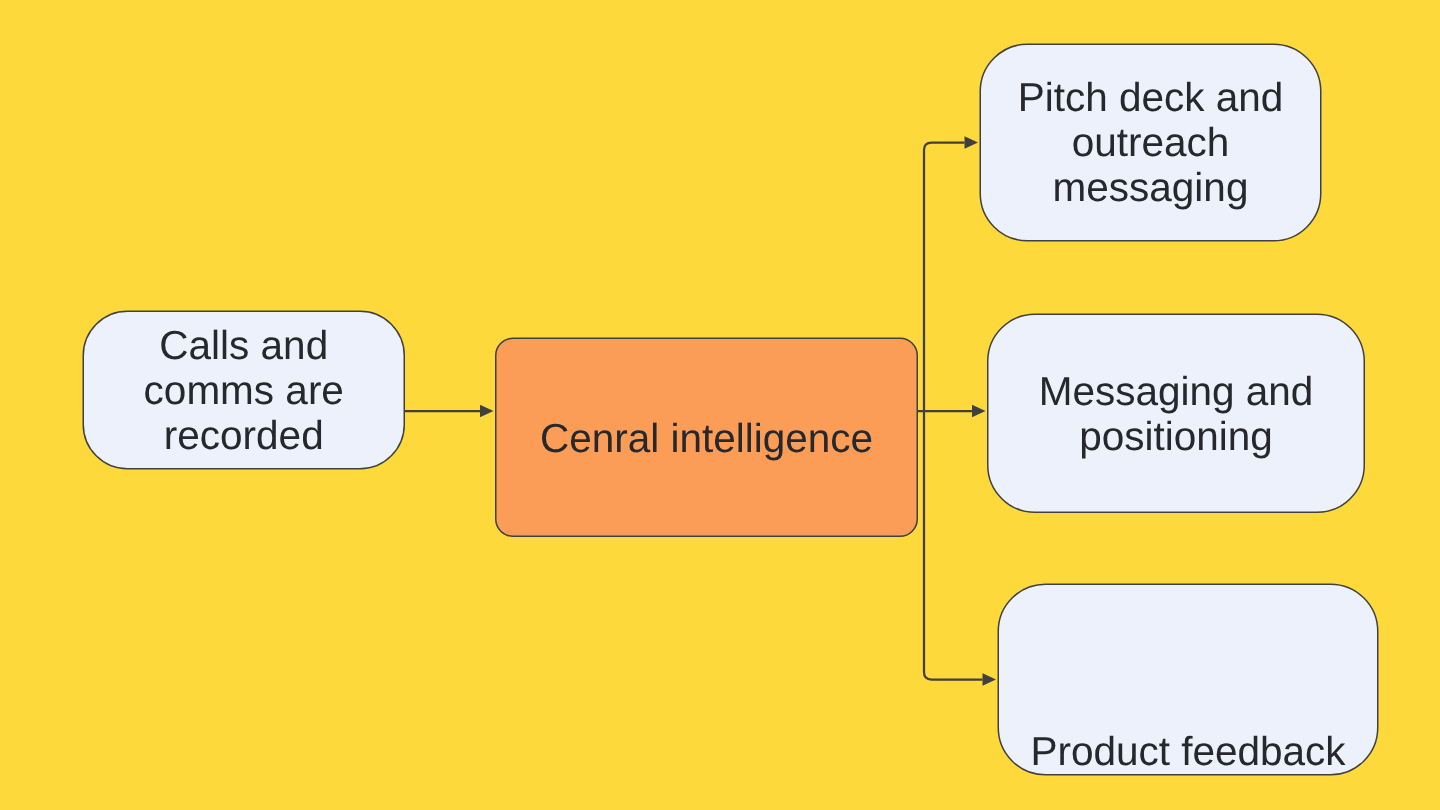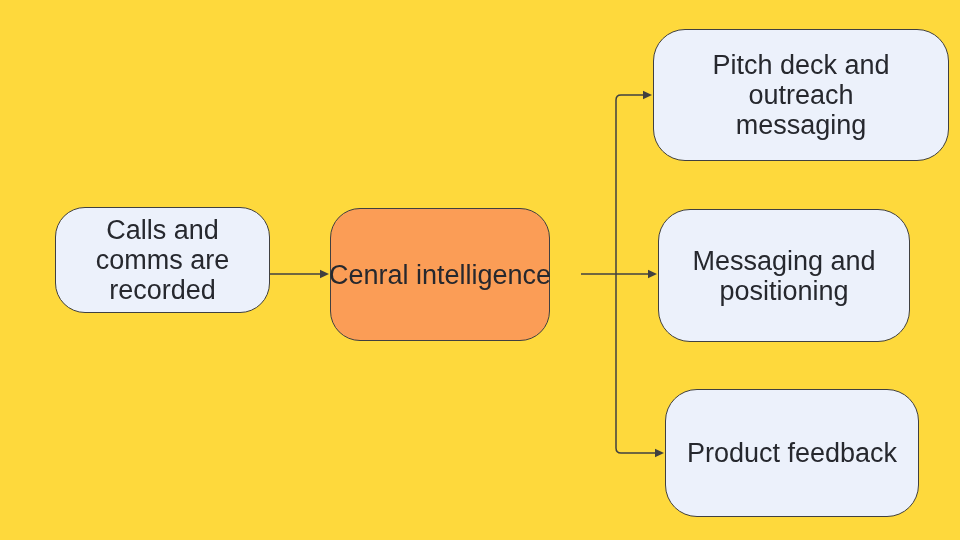--- a/index.html
+++ b/index.html
@@ -45,24 +45,24 @@
     line-height: 30px;
     text-align: center;
   }
   .node .label {
     display: inline-block;
   }
   .node--accent {
     background: var(--accent-fill, #FB9D56);
   }
   #n-calls     { left: 55px;  top: 207px; width: 215px; height: 106px; border-radius: 30px; }
-  #n-central   { left: 330px; top: 208px; width: 220px; height: 133px; border-radius: 30px; }
-  #n-pitch     { left: 653px; top: 29px;  width: 296px; height: 132px; }
+  #n-central   { left: 330px; top: 225px; width: 282px; height: 133px; border-radius: 12px; }
+  #n-pitch     { left: 653px; top: 29px;  width: 228px; height: 132px; }
   #n-messaging { left: 658px; top: 209px; width: 252px; height: 133px; }
-  #n-product   { left: 665px; top: 389px; width: 254px; height: 128px; }
+  #n-product   { left: 665px; top: 389px; width: 254px; height: 128px; align-items: flex-end; }
 
   #n-calls .label     { max-width: 152px; }
   #n-pitch .label     { max-width: 212px; }
   #n-messaging .label { max-width: 212px; }
   #n-central .label   { white-space: nowrap; }
   #n-product .label   { white-space: nowrap; }
 </style>
 </head>
 <body>
 

